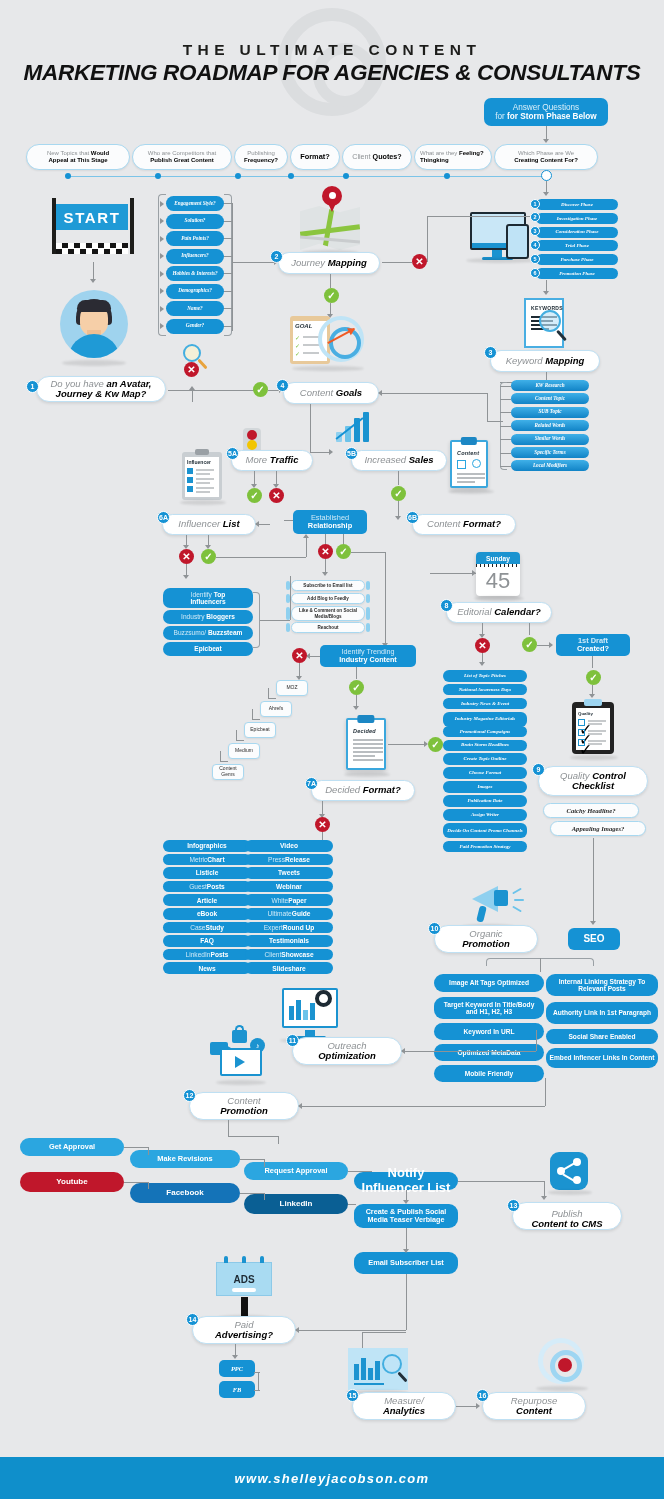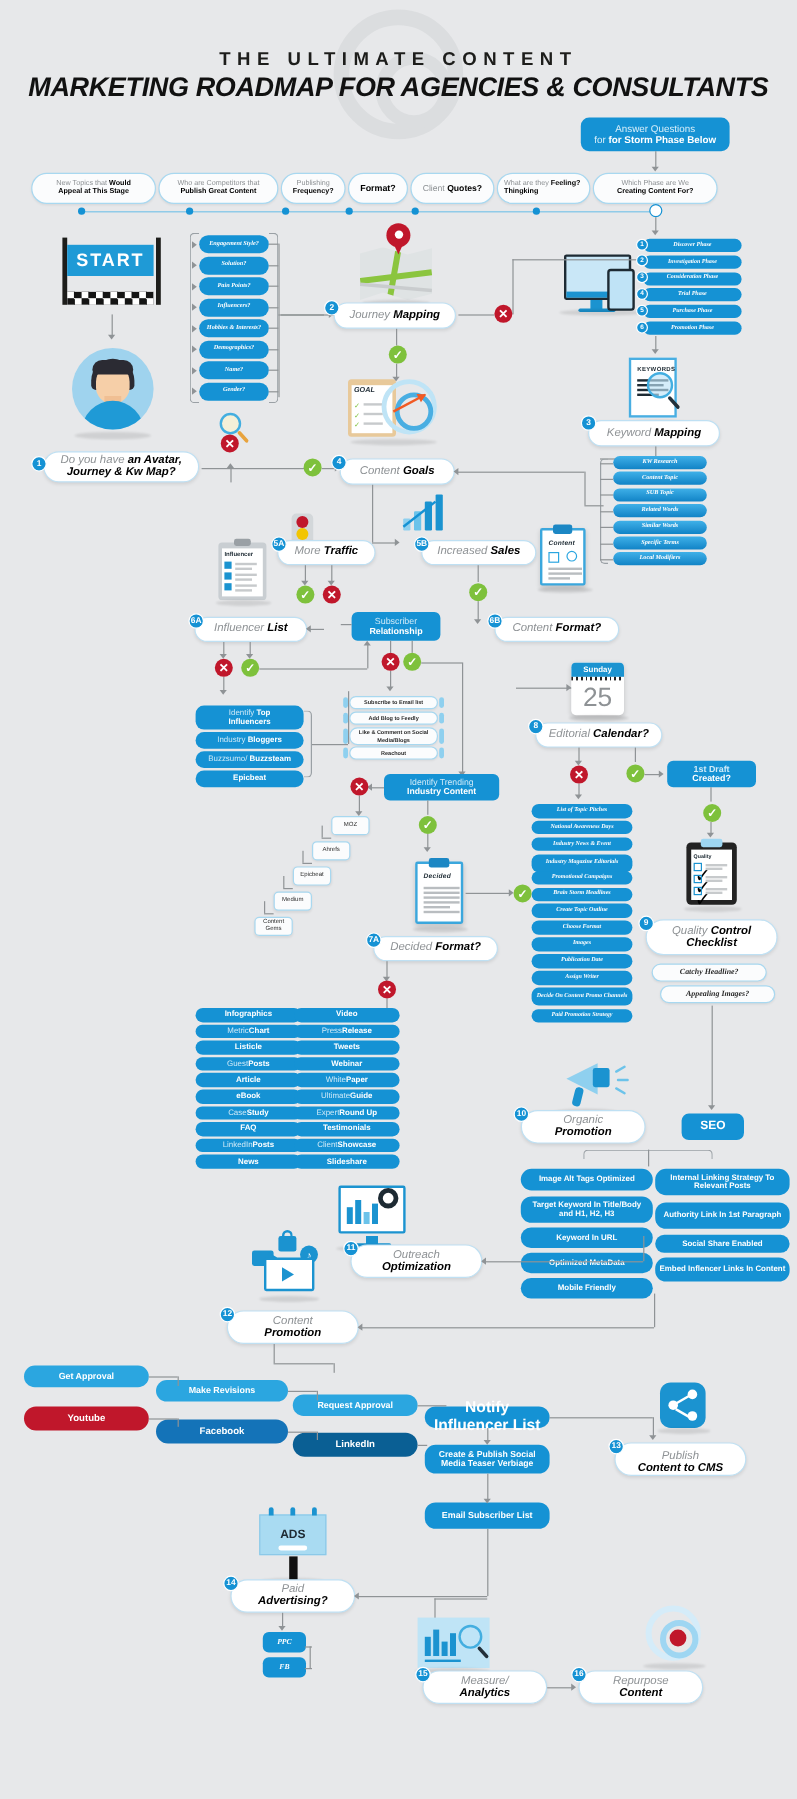--- a/index.html
+++ b/index.html
@@ -536,21 +536,21 @@
   <div class="shadowel" style="left:180px;top:500px;width:46px;height:5px;"></div>
 
   <div class="node" style="left:162px;top:514px;width:94px;height:21px;">
     <div class="lbl"><span class="g">Influencer </span><b>List</b></div>
   </div>
   <div class="badge" style="left:157px;top:511px;">6A</div>
   <div class="line hline" style="left:256px;top:524px;width:14px;"></div>
   <div class="arrow-l" style="left:255px;top:521px;"></div>
 
   <div class="pill" style="left:293px;top:510px;width:74px;height:24px;flex-direction:column;font-size:7.4px;border-radius:5px;">
-    <span style="font-weight:normal;color:#cfeaf8;">Subscriber</span>
+    <span style="font-weight:normal;color:#cfeaf8;">Established</span>
     <span>Relationship</span>
   </div>
   <div class="line hline" style="left:284px;top:520px;width:9px;"></div>
 
   <div class="node" style="left:412px;top:514px;width:104px;height:21px;">
     <div class="lbl"><span class="g">Content </span><b>Format?</b></div>
   </div>
   <div class="badge" style="left:406px;top:511px;">6B</div>
 
   <div class="line vline" style="left:186px;top:535px;height:12px;"></div>
@@ -747,21 +747,21 @@
       </div>
       <div class="pill" style="left:245px;top:962.4px;width:88px;height:11.6px;border-radius:7px;font-size:6.6px;">
         <span style="font-weight:normal;color:#cfeaf8"></span>
         <b>Slideshare</b>
       </div>
     </div>
 
   <div class="cal" style="left:476px;top:552px;">
     <div class="hdr">Sunday</div>
     <div class="rings"></div>
-    <div class="num">25</div>
+    <div class="num">45</div>
   </div>
   <div class="shadowel" style="left:474px;top:596px;width:50px;height:5px;"></div>
   <div class="line hline" style="left:430px;top:573px;width:46px;"></div>
   <div class="arrow-r" style="left:472px;top:570px;"></div>
 
   <div class="node" style="left:446px;top:602px;width:106px;height:21px;">
     <div class="lbl"><span class="g">Editorial </span><b>Calendar?</b></div>
   </div>
   <div class="badge" style="left:440px;top:599px;">8</div>
 
@@ -1001,13 +1001,16 @@
 
   <div class="target" style="left:538px;top:1338px;">
     <div class="core"></div>
   </div>
   <div class="shadowel" style="left:536px;top:1386px;width:52px;height:5px;"></div>
   <div class="node" style="left:482px;top:1392px;width:104px;height:28px;">
     <div class="lbl"><span class="g">Repurpose</span><br><b>Content</b></div>
   </div>
   <div class="badge" style="left:476px;top:1389px;">16</div>
 
+  <div class="footer">
+    <span>www.shelleyjacobson.com</span>
+  </div>
 </div>
 
 </body></html>

